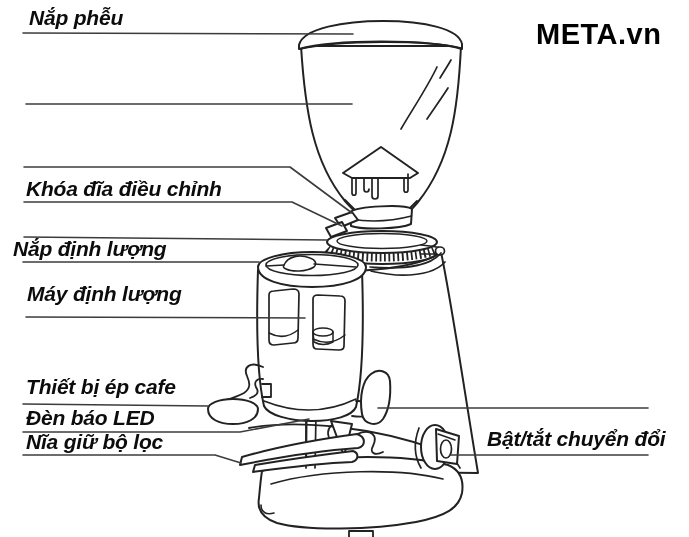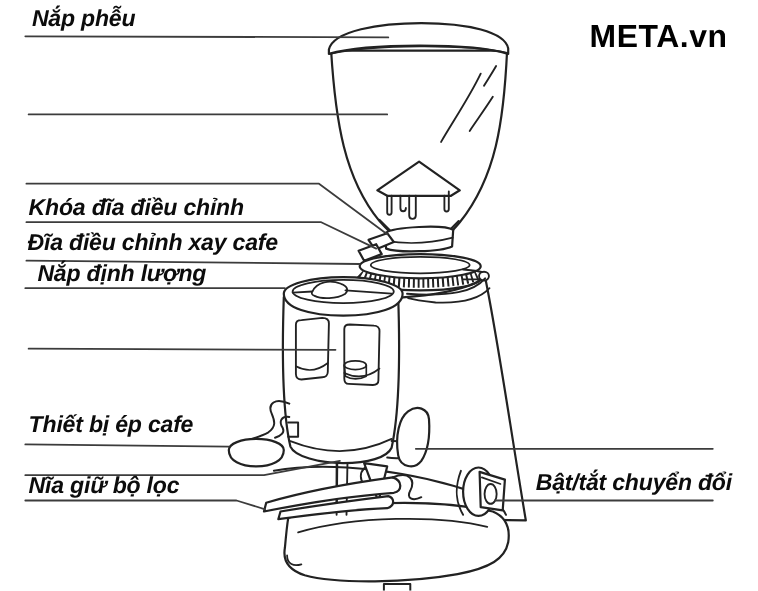--- a/index.html
+++ b/index.html
@@ -6,21 +6,21 @@
   .stage{position:relative;width:689px;height:537px;background:#fff;overflow:hidden;
          font-family:"Liberation Sans","DejaVu Sans",sans-serif;}
   .stage svg{position:absolute;left:0;top:0;}
   .lbl{position:absolute;font-style:italic;font-weight:700;font-size:21px;line-height:1.1;
        color:#0c0c0c;white-space:nowrap;letter-spacing:-0.2px;}
   #lb0{left:29px;top:6px}
   #lb1{left:33px;top:75px}
   #lb2{left:28px;top:136px}
   #lb3{left:26px;top:177px}
   #lb4{left:25px;top:209px}
-  #lb5{left:34px;top:237px}
+  #lb5{left:13px;top:237px}
   #lb6{left:27px;top:282px}
   #lb7{left:26px;top:375px}
   #lb8{left:26px;top:406px}
   #lb9{left:26px;top:430px}
   #lb10{left:466px;top:373px}
   #lb11{left:487px;top:427px}
   .watermark{position:absolute;left:536px;top:18px;font-weight:800;font-size:29px;
              letter-spacing:0.5px;color:#000000;font-style:normal;}
 </style>
 </head>
@@ -154,20 +154,21 @@
       <path d="M23,404 L208,406"></path>
       <path d="M23,432 L240,432 L309,419"></path>
       <path d="M23,455 L215,455 L241,463"></path>
       <path d="M378,408 L648,408"></path>
       <path d="M450,455 L648,455"></path>
     </g>
   </svg>
 
   <div class="lbl" id="lb0">Nắp phễu</div>
   <div class="lbl" id="lb3">Khóa đĩa điều chỉnh</div>
-  <div class="lbl" id="lb4">Đĩa điều chỉnh xay cafe</div>
   <div class="lbl" id="lb5">Nắp định lượng</div>
+  <div class="lbl" id="lb6">Máy định lượng</div>
   <div class="lbl" id="lb7">Thiết bị ép cafe</div>
+  <div class="lbl" id="lb8">Đèn báo LED</div>
   <div class="lbl" id="lb9">Nĩa giữ bộ lọc</div>
   <div class="lbl" id="lb11">Bật/tắt chuyển đổi</div>
 
   <div class="watermark">META.vn</div>
 </div>
 
 </body></html>

